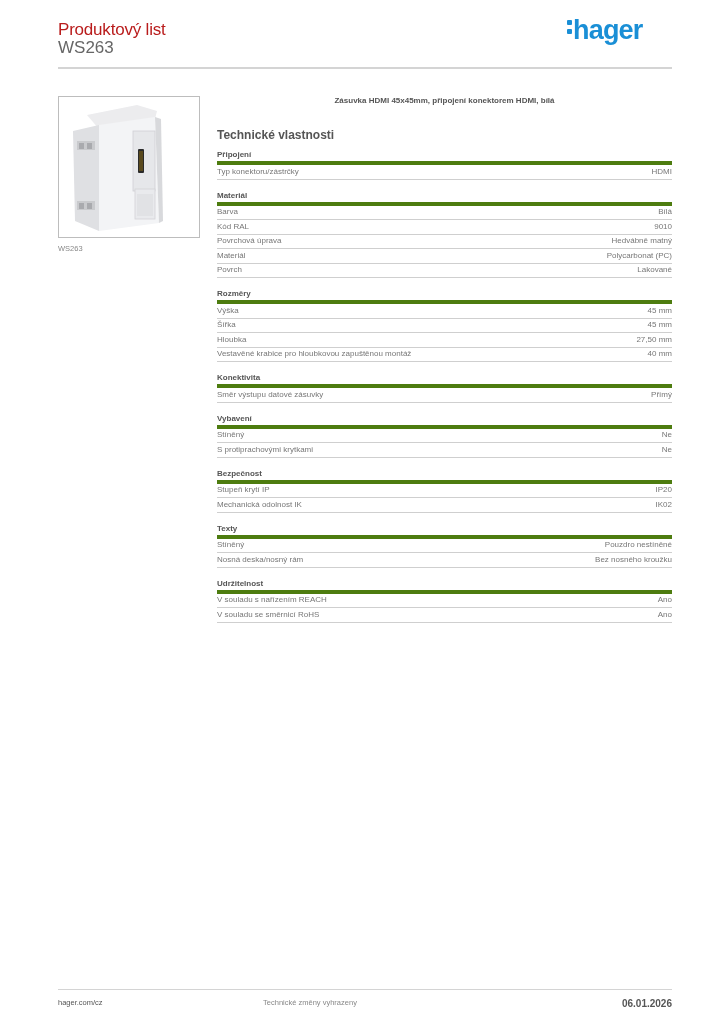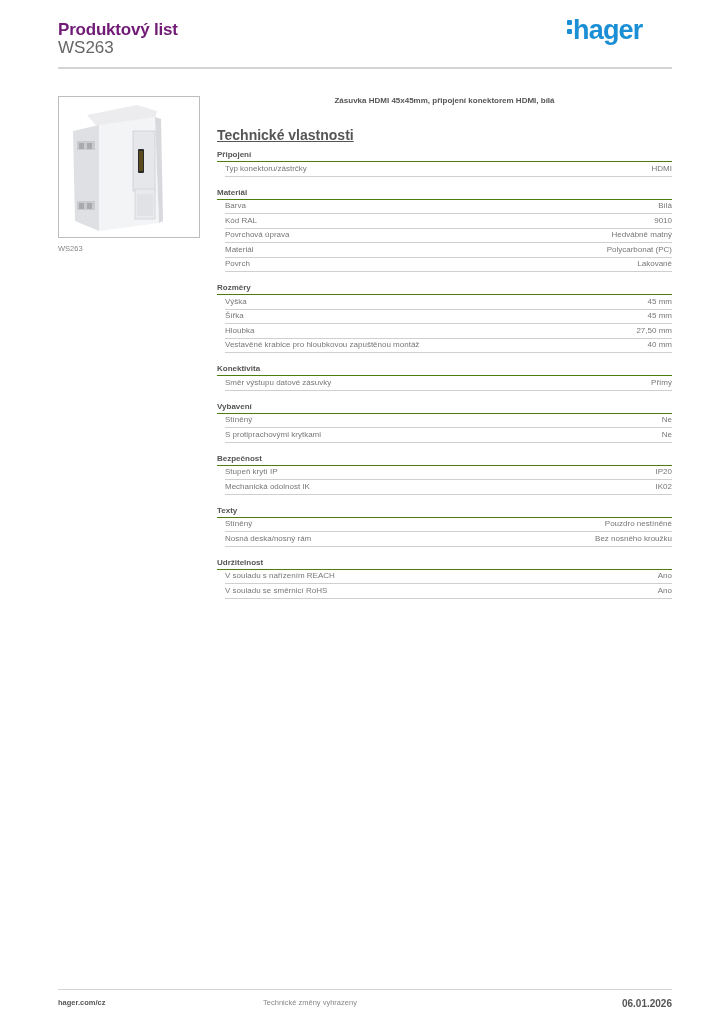--- a/index.html
+++ b/index.html
@@ -1,41 +1,41 @@
 <!DOCTYPE html>
 <html><head>
 <meta charset="utf-8">
 <style>
   html, body { margin: 0; padding: 0; }
   body {
     width: 724px; height: 1024px; background: #ffffff; position: relative; overflow: hidden;
     font-family: "Liberation Sans", sans-serif; color: #555;
   }
   .abs { position: absolute; }
-  .title { left: 58px; top: 20px; font-size: 17px; font-weight: bold; color: #701a75; letter-spacing: -0.2px; }
+  .title { left: 58px; top: 20px; font-size: 17px; font-weight: normal; color: #b91c1c; letter-spacing: -0.2px; }
   .subtitle { left: 58px; top: 38px; font-size: 17px; color: #666; }
   .logo { left: 567px; top: 15px; font-size: 27px; font-weight: bold; color: #1a8fd6; letter-spacing: -0.8px; }
   .logo .colon { display: inline-block; width: 6px; position: relative; top: -1px; }
   .logo .colon i { display: block; width: 5px; height: 5px; background: #1a8fd6; margin: 4px 0; border-radius: 1px; }
   .top-rule { left: 58px; top: 67px; width: 614px; height: 2px; background: #d4d4d4; }
 
   .img-box { left: 58px; top: 96px; width: 142px; height: 142px; border: 1px solid #bdbdbd; box-sizing: border-box; background: #fff; }
   .img-caption { left: 58px; top: 244px; font-size: 7.5px; color: #888; }
 
   .right { left: 217px; top: 94px; width: 455px; }
   .product-name { font-size: 8px; font-weight: bold; color: #555; height: 14px; line-height: 14px; text-align: center; }
-  .tech-title { font-size: 14px; font-weight: bold; color: #555; margin-top: 20px; height: 14px; line-height: 14px; margin-bottom: 6px; text-decoration: underline; }
+  .tech-title { font-size: 12px; font-weight: bold; color: #555; margin-top: 20px; height: 14px; line-height: 14px; margin-bottom: 6px; }
   .section { margin-bottom: 9px; }
-  .sec-head { font-size: 8px; font-weight: bold; color: #555; height: 13px; line-height: 13px; border-bottom: 1px solid #4d7c0f; }
-  .row { display: flex; justify-content: space-between; font-size: 8px; color: #777; border-bottom: 1px solid #cfcfcf; padding: 1.5px 0 1.5px 0; line-height: 10.5px; margin-left: 8px; }
+  .sec-head { font-size: 8px; font-weight: bold; color: #555; height: 13px; line-height: 13px; border-bottom: 4px solid #4d7c0f; }
+  .row { display: flex; justify-content: space-between; font-size: 8px; color: #777; border-bottom: 1px solid #cfcfcf; padding: 1.5px 0 1.5px 0; line-height: 10.5px; }
   .row .val { text-align: right; display: flex; flex-direction: column; align-items: flex-end; }
   .row .val span { display: block; }
 
   .footer-rule { left: 58px; top: 989px; width: 614px; height: 1px; background: #d4d4d4; }
-  .footer-left { left: 58px; top: 998px; font-size: 7.5px; font-weight: bold; color: #555; }
+  .footer-left { left: 58px; top: 998px; font-size: 7.5px; font-weight: normal; color: #555; }
   .footer-center { left: 0; width: 620px; text-align: center; top: 998px; font-size: 7.5px; color: #888; }
   .footer-right { right: 52px; top: 998px; font-size: 10px; font-weight: bold; color: #555; text-align: right; }
 </style>
 </head>
 <body>
 
 <div class="abs title">Produktový list</div>
 <div class="abs subtitle">WS263</div>
 
 <div class="abs logo">

